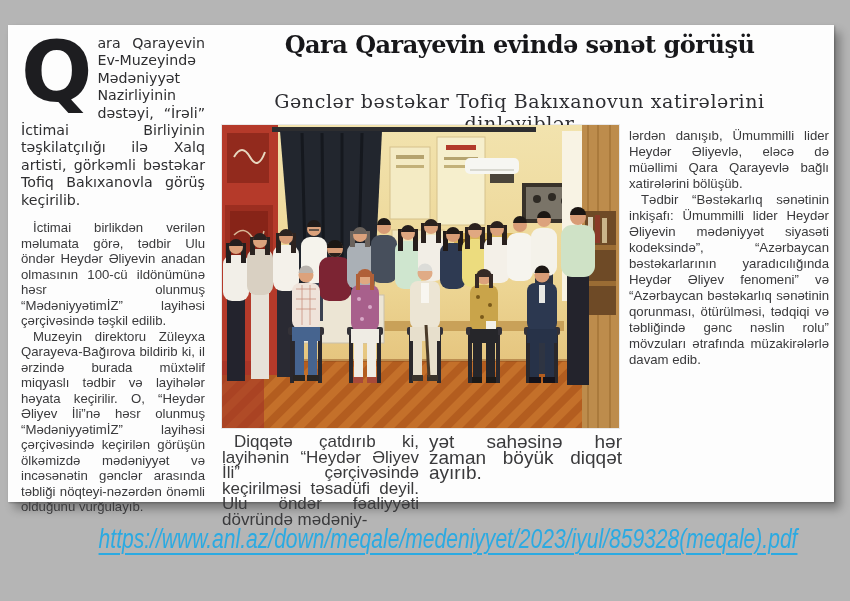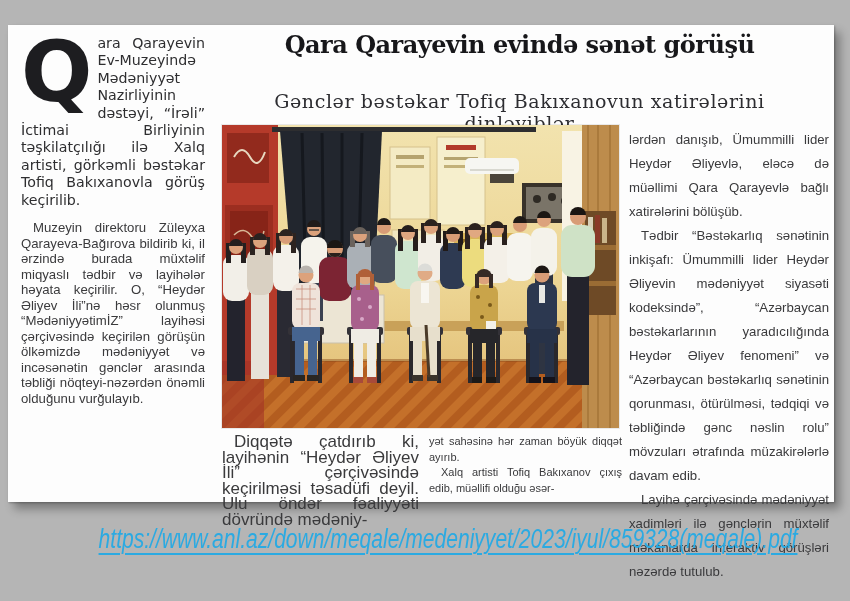--- a/index.html
+++ b/index.html
@@ -57,30 +57,30 @@
   }
   
   .photo{
     position:absolute;left:214px;top:100px;width:397px;height:303px;
     outline:1px solid rgba(0,0,0,0.08);
   }
   .photo svg{display:block;width:100%;height:100%;}
   
   .right-col{
     position:absolute;left:621px;top:103px;width:200px;
-    font-size:13.2px;line-height:24px;
+    font-size:13.2px;line-height:16px;
   }
   
   .cap1{
     position:absolute;left:214px;top:409px;width:197px;
     font-size:17px;line-height:15.5px;
   }
   .cap2{
     position:absolute;left:421px;top:409px;width:193px;
-    font-size:11px;line-height:15.5px;
+    font-size:19px;line-height:15.5px;
   }
   
   .link-row{
     position:absolute;left:0;right:0;top:524px;
     text-align:center;
     font-style:italic;
   }
   .link-row a{
     display:inline-block;
     transform:scaleX(0.78);
@@ -99,20 +99,21 @@
 <div>
 
   <div class="doc">
 
     <h1 class="headline">Qara Qarayevin evində sənət görüşü</h1>
 
     <h2 class="subheadline">Gənclər bəstəkar Tofiq Bakıxanovun xatirələrini dinləyiblər</h2>
 
     <div class="col left-col">
       <p class="lead noindent"><span class="dropcap">Q</span><span>ara Qarayevin Ev-Muzeyində Mədəniyyət Nazirliyinin dəstəyi, “İrəli” İctimai Birliyinin təşkilatçılığı ilə Xalq artisti, görkəmli bəstəkar Tofiq Bakıxanovla görüş keçirilib.</span></p>
+      <p>İctimai birlikdən verilən məlumata görə, tədbir Ulu öndər Heydər Əliyevin anadan olmasının 100-cü ildönümünə həsr olunmuş “MədəniyyətimİZ” layihəsi çərçivəsində təşkil edilib.</p>
       <p>Muzeyin direktoru Züleyxa Qarayeva-Bağırova bildirib ki, il ərzində burada müxtəlif miqyaslı tədbir və layihələr həyata keçirilir. O, “Heydər Əliyev İli”nə həsr olunmuş “MədəniyyətimİZ” layihəsi çərçivəsində keçirilən görüşün ölkəmizdə mədəniyyət və incəsənətin gənclər arasında təbliği nöqteyi-nəzərdən önəmli olduğunu vurğulayıb.</p>
     </div>
 
     <div class="photo">
 
       <svg viewBox="0 0 397 303" preserveAspectRatio="none">
         <defs>
           <linearGradient id="wallG" x1="0" y1="0" x2="0" y2="1">
             <stop offset="0" stop-color="#f2e3ae"></stop>
             <stop offset="0.55" stop-color="#ecd492"></stop>
@@ -379,30 +380,28 @@
             <rect x="1" y="102" width="12" height="6" fill="#14121a"></rect>
             <circle r="7.5" fill="#d89c76"></circle>
             <path d="M-7.5,-2 a7.5,7.5 0 0 1 15,0 z" fill="#1c1714"></path>
           </g>
       </svg>
     </div>
 
     <div class="col right-col">
       <p class="noindent">lərdən danışıb, Ümummilli lider Heydər Əliyevlə, eləcə də müəllimi Qara Qarayevlə bağlı xatirələrini bölüşüb.</p>
       <p>Tədbir “Bəstəkarlıq sənətinin inkişafı: Ümummilli lider Heydər Əliyevin mədəniyyət siyasəti kodeksində”, “Azərbaycan bəstəkarlarının yaradıcılığında Heydər Əliyev fenomeni” və “Azərbaycan bəstəkarlıq sənətinin qorunması, ötürülməsi, tədqiqi və təbliğində gənc nəslin rolu” mövzuları ətrafında müzakirələrlə davam edib.</p>
-      <p>Layihə çərçivəsində mədəniyyət xadimləri ilə gənclərin müxtəlif məkanlarda interaktiv görüşləri nəzərdə tutulub.</p>
     </div>
 
     <div class="col cap1">
       <p>Diqqətə çatdırıb ki, layihənin “Heydər Əliyev İli” çərçivəsində keçirilməsi təsadüfi deyil. Ulu öndər fəaliyyəti dövründə mədəniy-</p>
     </div>
 
     <div class="col cap2">
       <p class="noindent">yət sahəsinə hər zaman böyük diqqət ayırıb.</p>
-      <p>Xalq artisti Tofiq Bakıxanov çıxış edib, müəllifi olduğu əsər-</p>
     </div>
 
   </div>
 
   <div class="link-row">
     <a href="#">https://www.anl.az/down/meqale/medeniyyet/2023/iyul/859328(meqale).pdf</a>
   </div>
 
 </div>
 

